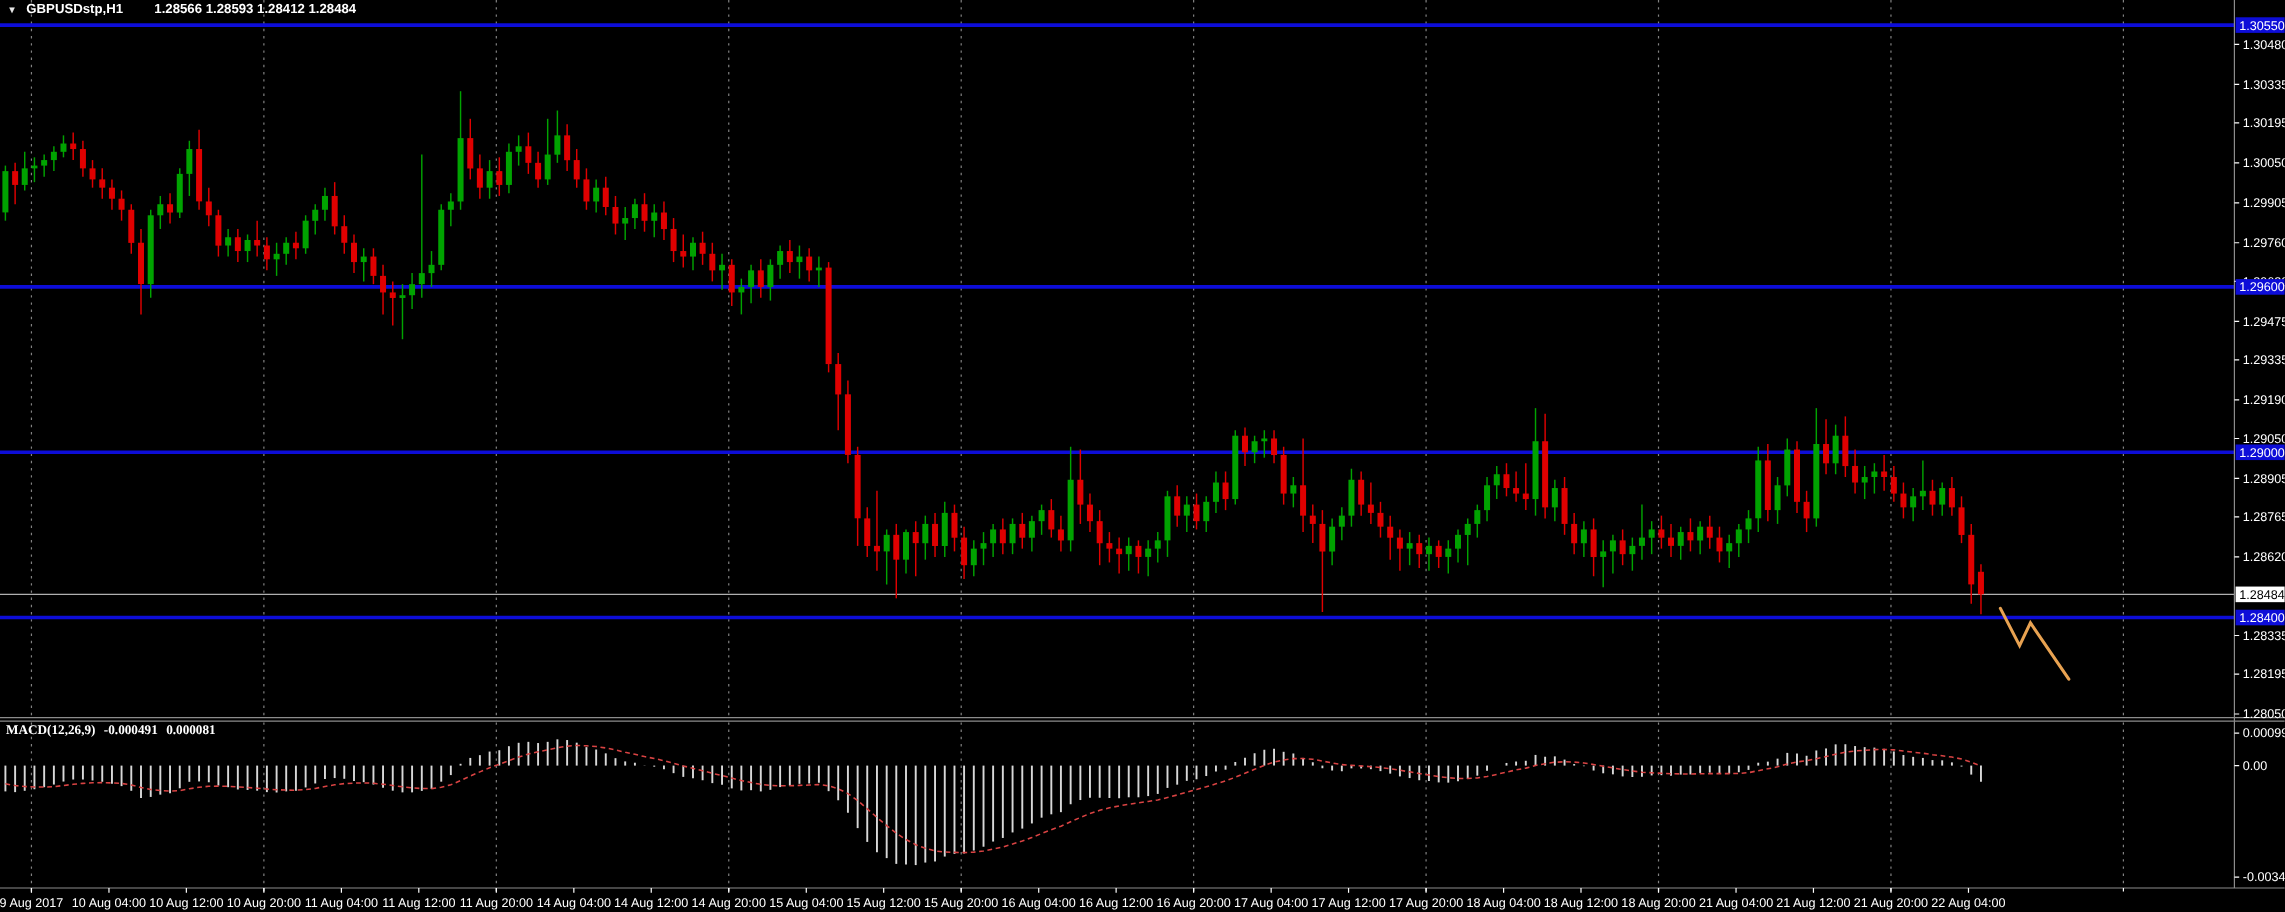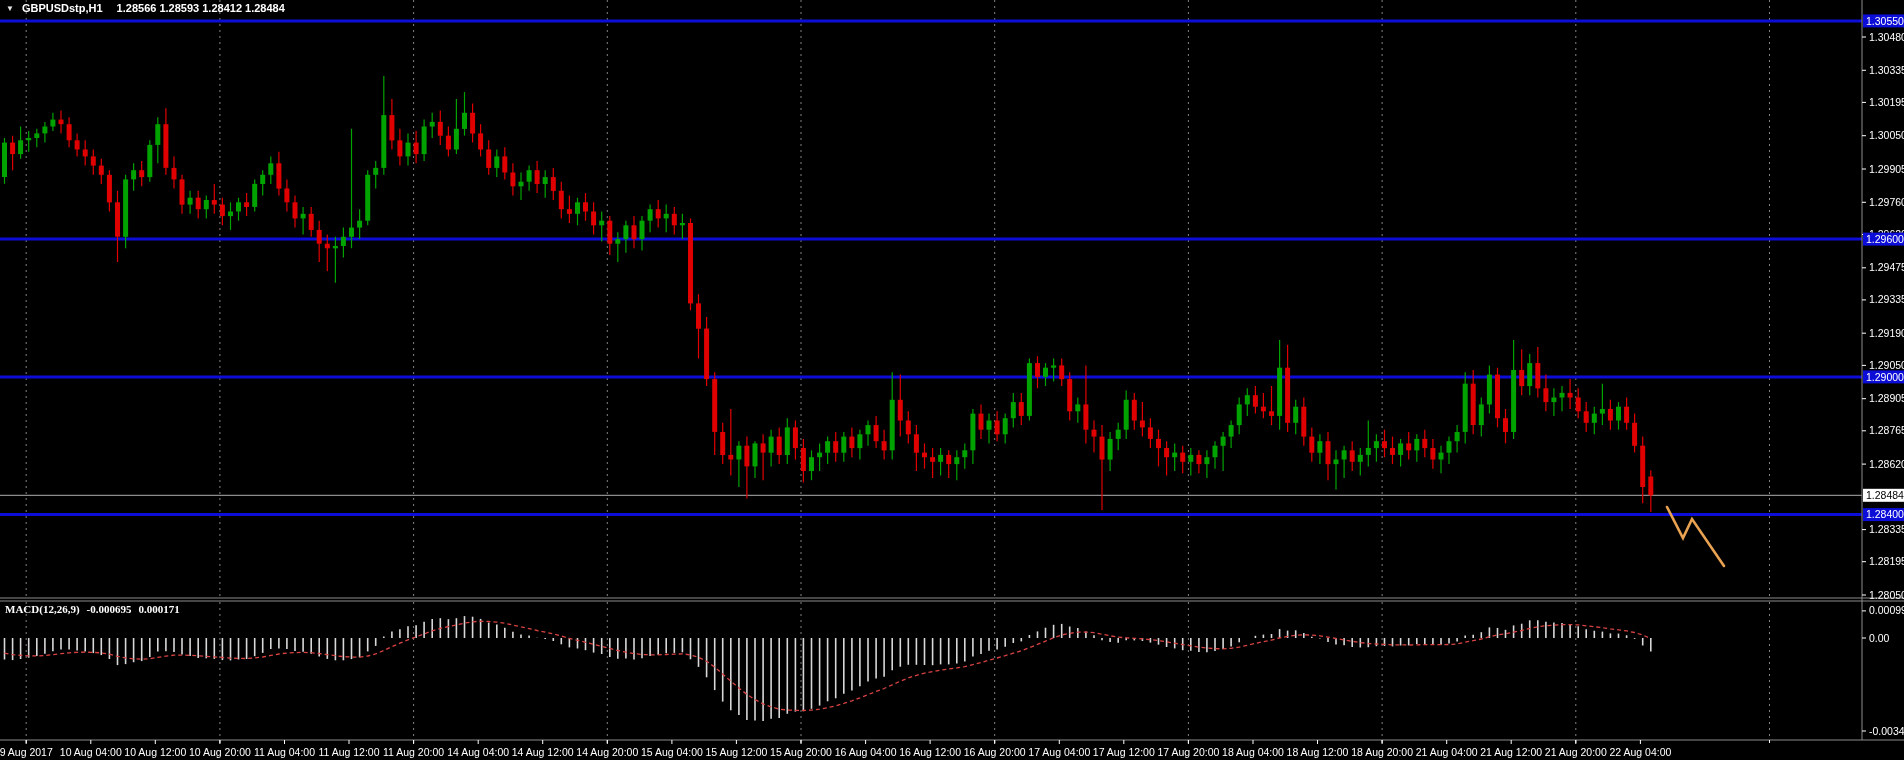--- a/index.html
+++ b/index.html
@@ -1,21 +1,21 @@
 <!DOCTYPE html>
 <html><head>
 <meta charset="utf-8">
 <style>
   html,body{margin:0;padding:0;background:#000;}
   body{width:1904px;height:760px;overflow:hidden;position:relative;
        font-family:"Liberation Sans", sans-serif;}
   #chart-svg{position:absolute;left:0;top:0;width:1904px;height:760px;display:block;}
   .overlay{position:absolute;color:#fff;white-space:nowrap;pointer-events:none;}
   #title-bar{left:6px;top:2px;font-size:11px;font-weight:700;display:flex;gap:6px;align-items:center;}
-  #title-bar .ohlc{font-weight:600;margin-left:8px;}
+  #title-bar .ohlc{font-weight:600;margin-left:20px;}
   #title-bar .dd{font-size:8px;color:#e6e6e6;margin-right:2px;}
   #macd-label{left:5px;top:603px;font-size:11px;font-weight:600;display:flex;gap:7px;font-family:Liberation Serif, serif;}
 </style>
 </head>
 <body>
 
 <svg id="chart-svg" viewBox="0 0 1904 760" xmlns="http://www.w3.org/2000/svg">
     <g>
       <line x1="26.2" y1="0" x2="26.2" y2="598" stroke="#9a9a9a" stroke-width="1" stroke-dasharray="2 4" opacity="0.85"></line>
       <line x1="26.2" y1="602" x2="26.2" y2="738" stroke="#9a9a9a" stroke-width="1" stroke-dasharray="2 4" opacity="0.85"></line>
@@ -795,15 +795,15 @@
   </svg>
 
 <div id="title-bar" class="overlay">
   <span class="dd">▼</span>
   <span>GBPUSDstp,H1</span>
   <span class="ohlc">1.28566 1.28593 1.28412 1.28484</span>
 </div>
 
 <div id="macd-label" class="overlay">
   <span>MACD(12,26,9)</span>
-  <span>-0.000695</span>
-  <span>0.000171</span>
+  <span>-0.000491</span>
+  <span>0.000081</span>
 </div>
 
 </body></html>

